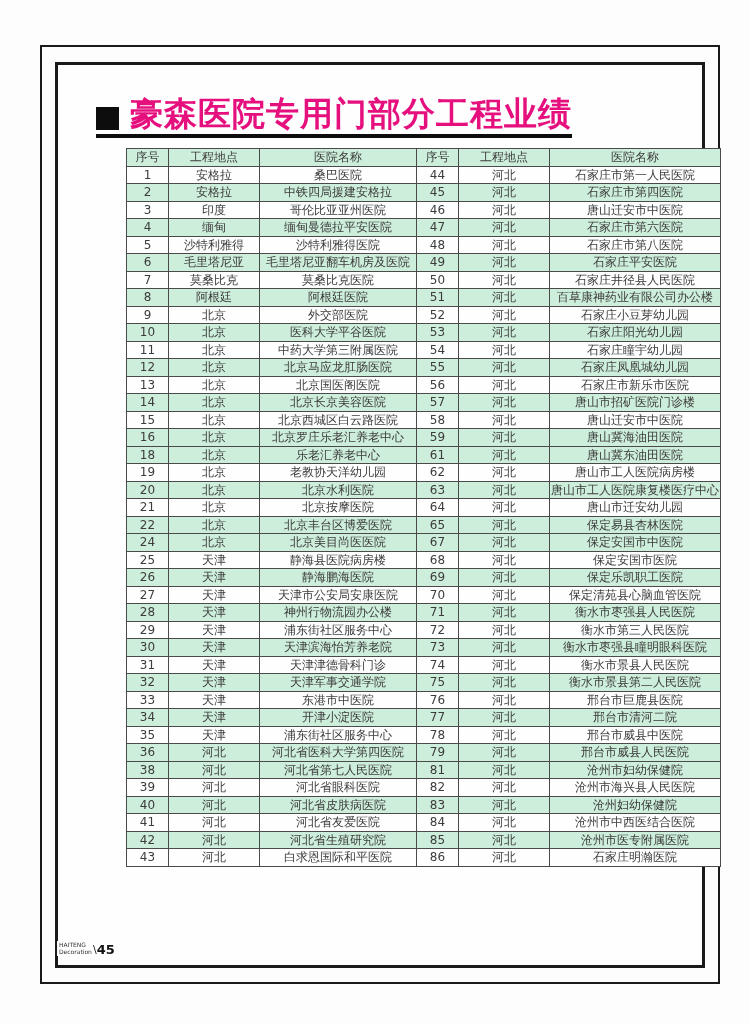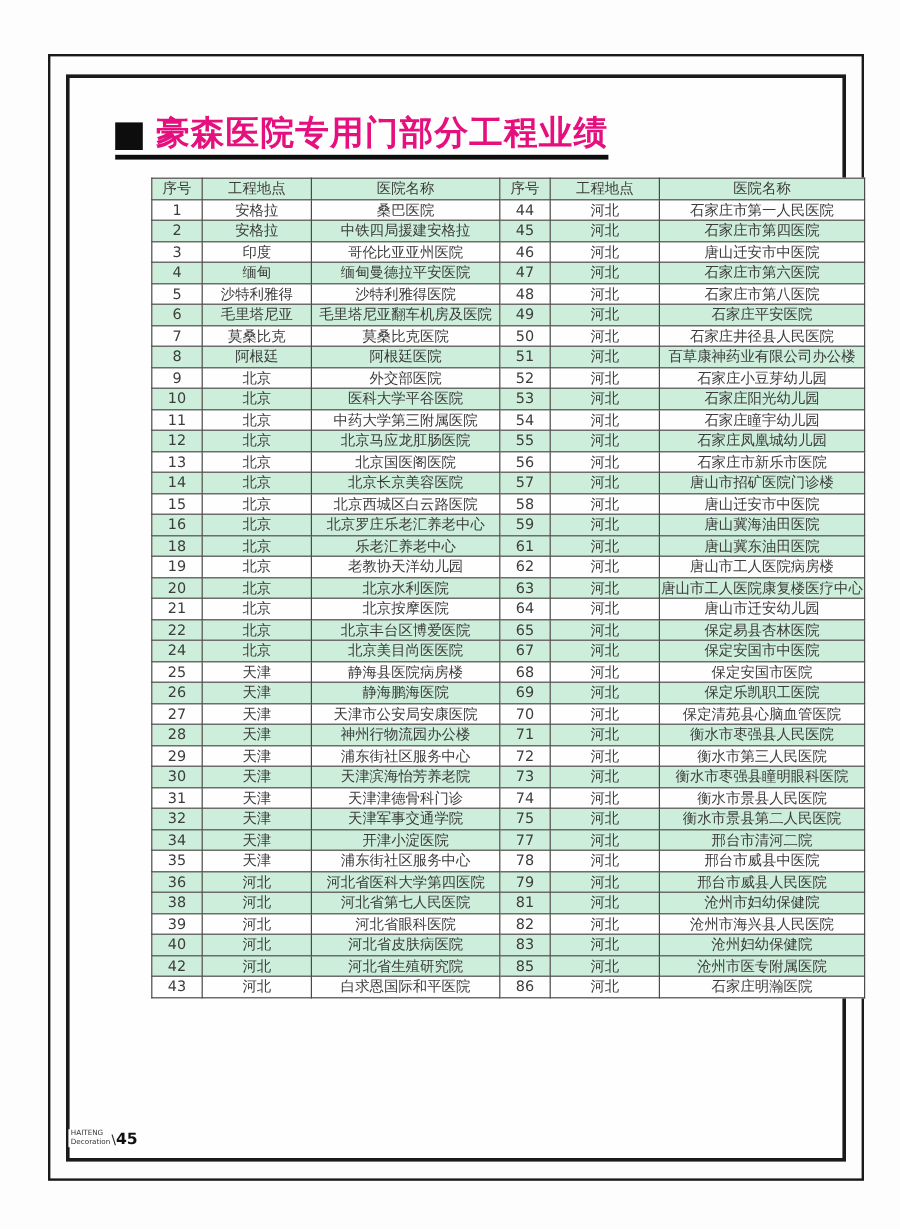--- a/index.html
+++ b/index.html
@@ -37,21 +37,21 @@
   .title-row{
     display:flex;align-items:flex-end;gap:11px;
     padding-bottom:4px;
     border-bottom:4px solid #0d0d0d;
     min-width:372px;width:fit-content;
   }
   .title-square{
     width:23px;height:23px;background:#0d0d0d;flex:0 0 auto;
   }
   .page-title{
-    font-size:28px;font-weight:bold;line-height:1;
+    font-size:33px;font-weight:bold;line-height:1;
     color:var(--accent);
     letter-spacing:1px;white-space:nowrap;text-align:center;
   }
   table.projects{
     position:absolute;left:95px;top:148px;width:594px;
     border-collapse:collapse;table-layout:fixed;
     background:#fefefe;
     margin-left:31px;
   }
   .projects th,.projects td{
@@ -352,20 +352,28 @@
           <td>衡水市景县人民医院</td>
         </tr>
         <tr class="alt">
           <td>32</td>
           <td>天津</td>
           <td>天津军事交通学院</td>
           <td>75</td>
           <td>河北</td>
           <td>衡水市景县第二人民医院</td>
         </tr>
+        <tr>
+          <td>33</td>
+          <td>天津</td>
+          <td>东港市中医院</td>
+          <td>76</td>
+          <td>河北</td>
+          <td>邢台市巨鹿县医院</td>
+        </tr>
         <tr class="alt">
           <td>34</td>
           <td>天津</td>
           <td>开津小淀医院</td>
           <td>77</td>
           <td>河北</td>
           <td>邢台市清河二院</td>
         </tr>
         <tr>
           <td>35</td>
@@ -399,20 +407,28 @@
           <td>河北</td>
           <td>沧州市海兴县人民医院</td>
         </tr>
         <tr class="alt">
           <td>40</td>
           <td>河北</td>
           <td>河北省皮肤病医院</td>
           <td>83</td>
           <td>河北</td>
           <td>沧州妇幼保健院</td>
+        </tr>
+        <tr>
+          <td>41</td>
+          <td>河北</td>
+          <td>河北省友爱医院</td>
+          <td>84</td>
+          <td>河北</td>
+          <td>沧州市中西医结合医院</td>
         </tr>
         <tr class="alt">
           <td>42</td>
           <td>河北</td>
           <td>河北省生殖研究院</td>
           <td>85</td>
           <td>河北</td>
           <td>沧州市医专附属医院</td>
         </tr>
         <tr>

